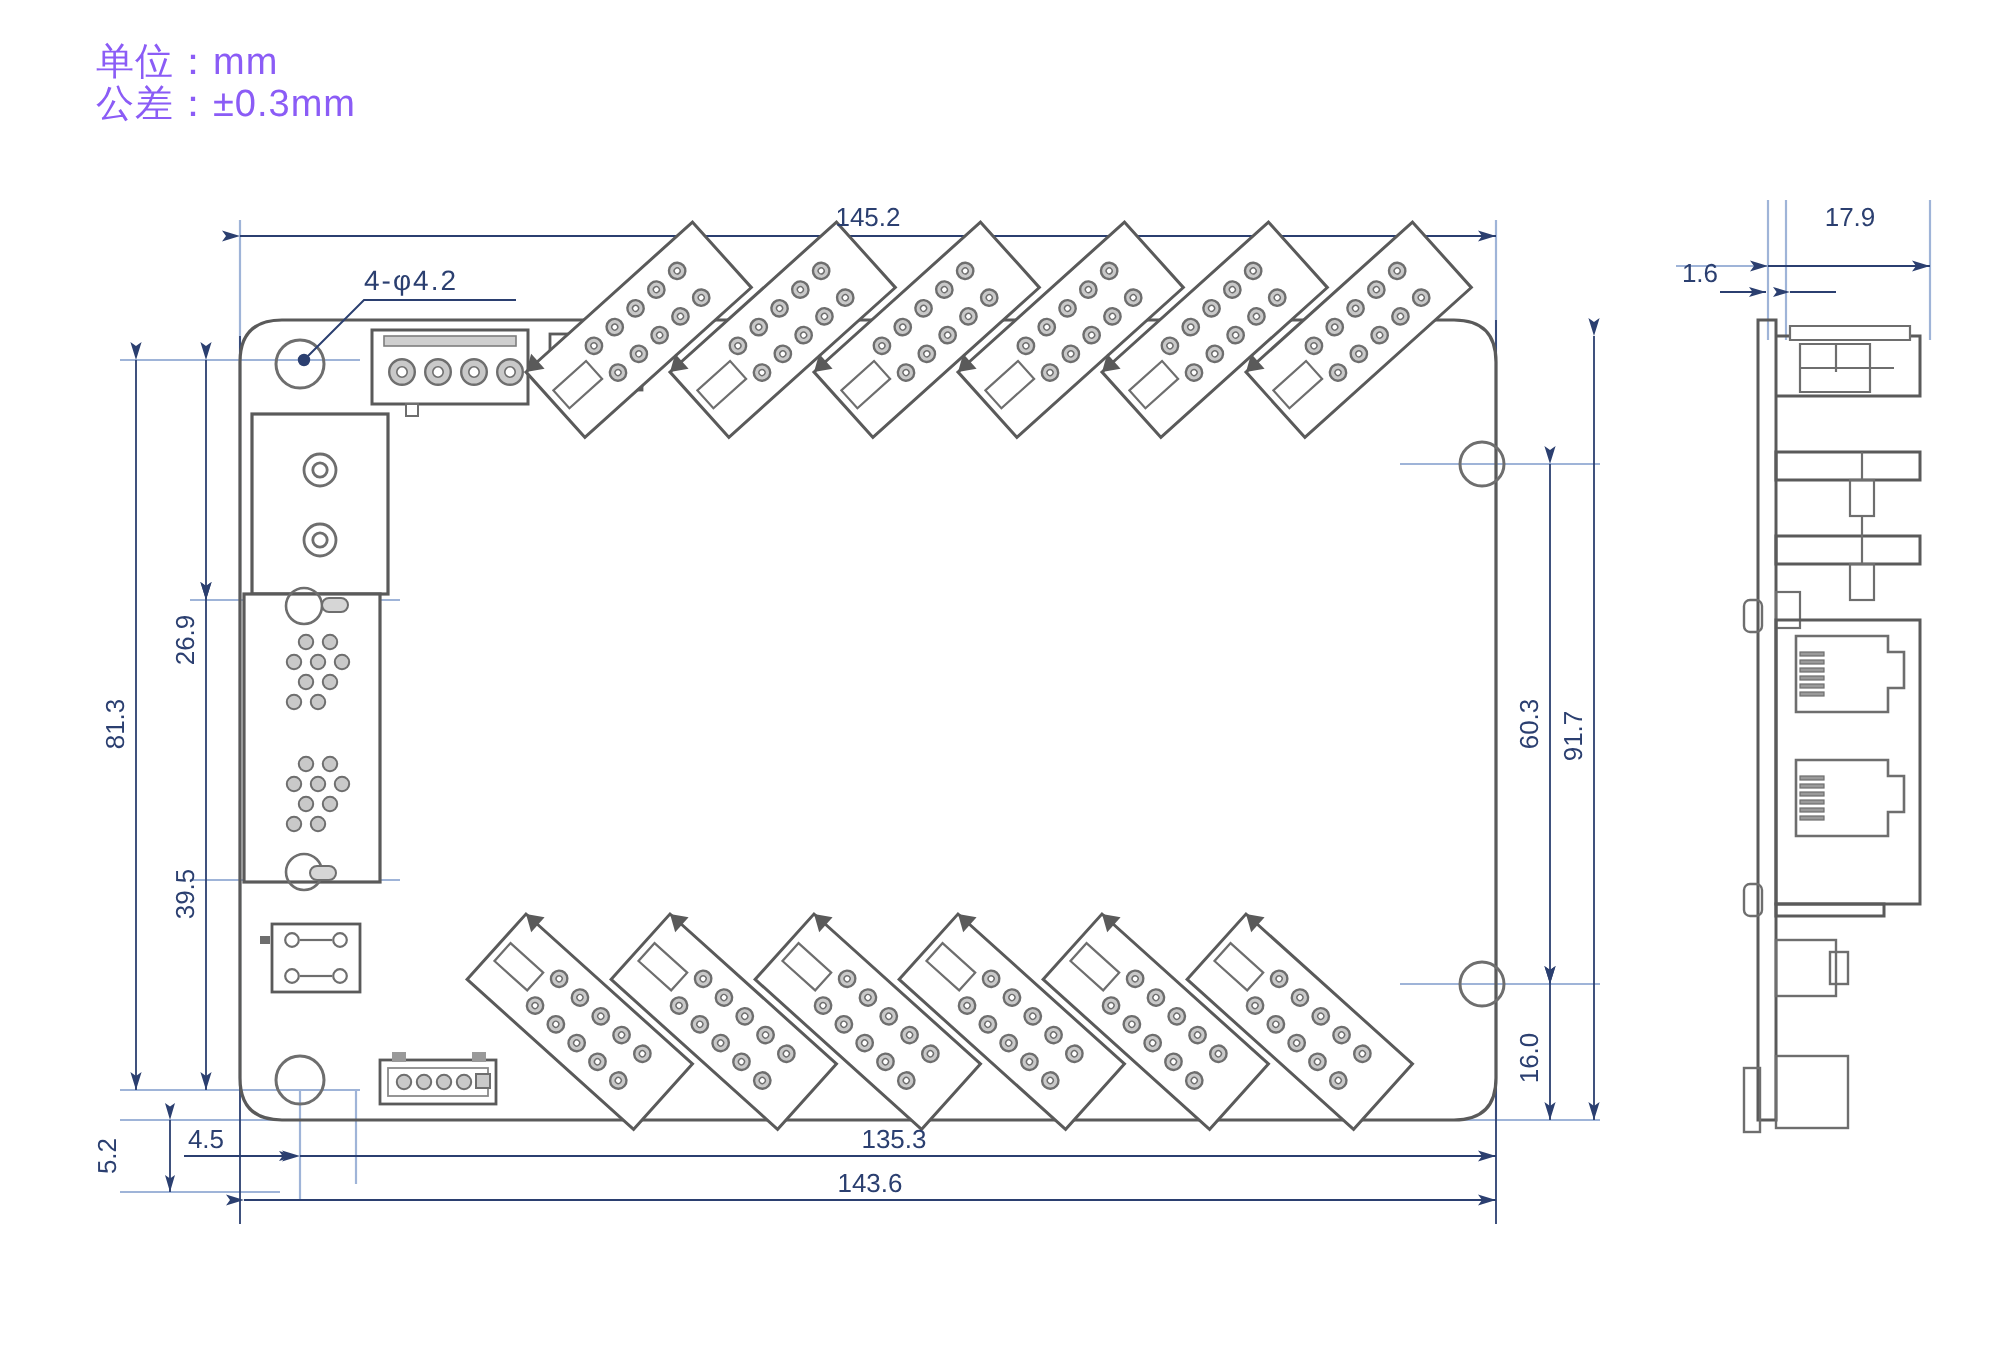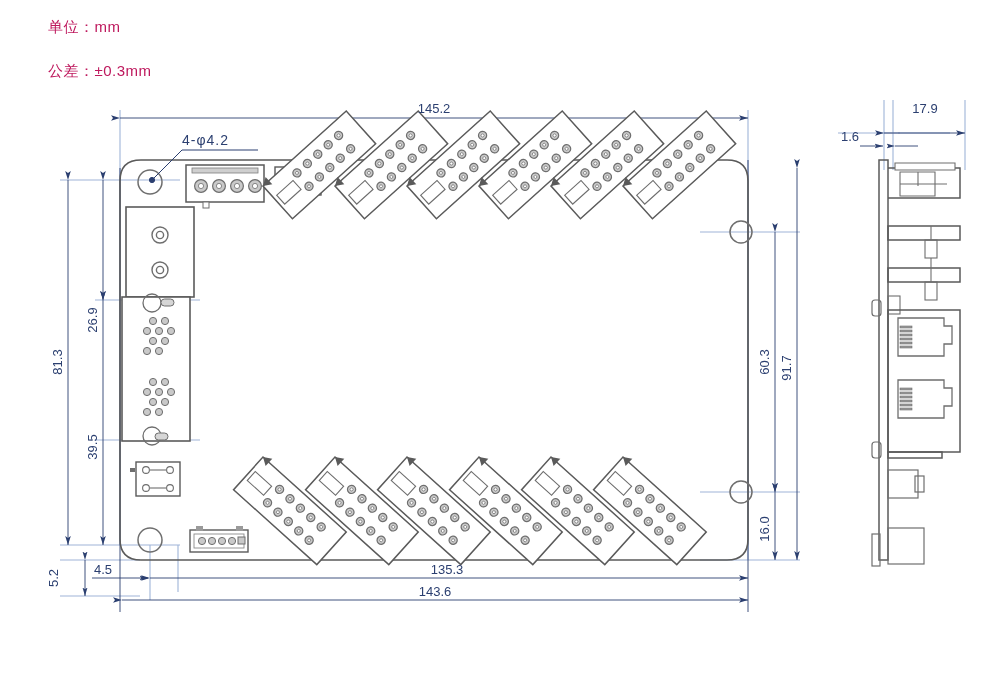--- a/index.html
+++ b/index.html
@@ -3,25 +3,25 @@
 <meta charset="utf-8">
 <style>
   html,body{margin:0;padding:0;}
   body{
     width:1000px;height:683px;background:#ffffff;
     font-family:"Liberation Sans","DejaVu Sans",sans-serif;
     overflow:hidden;position:relative;
   }
   #sheet{position:absolute;inset:0;width:1000px;height:683px;}
   .hdr{
-    position:absolute;left:48px;color:#be185d;
-    font-size:15px;letter-spacing:.5px;white-space:nowrap;
+    position:absolute;left:48px;color:#8b5cf6;
+    font-size:19px;letter-spacing:.5px;white-space:nowrap;
   }
   #hdr1{top:18px;}
-  #hdr2{top:62px;text-align:center;}
+  #hdr2{top:39px;text-align:center;}
   svg{position:absolute;left:0;top:0;}
   text{font-family:"Liberation Sans","DejaVu Sans",sans-serif;}
 </style>
 </head>
 <body>
 
 <div id="sheet">
 
   <div class="hdr" id="hdr1">单位：mm</div>
   <div class="hdr" id="hdr2">公差：±0.3mm</div>

